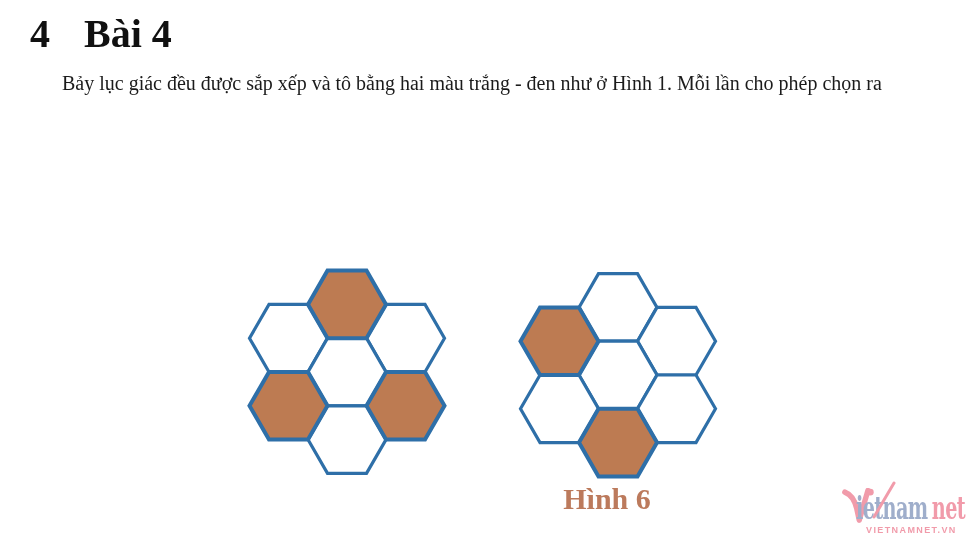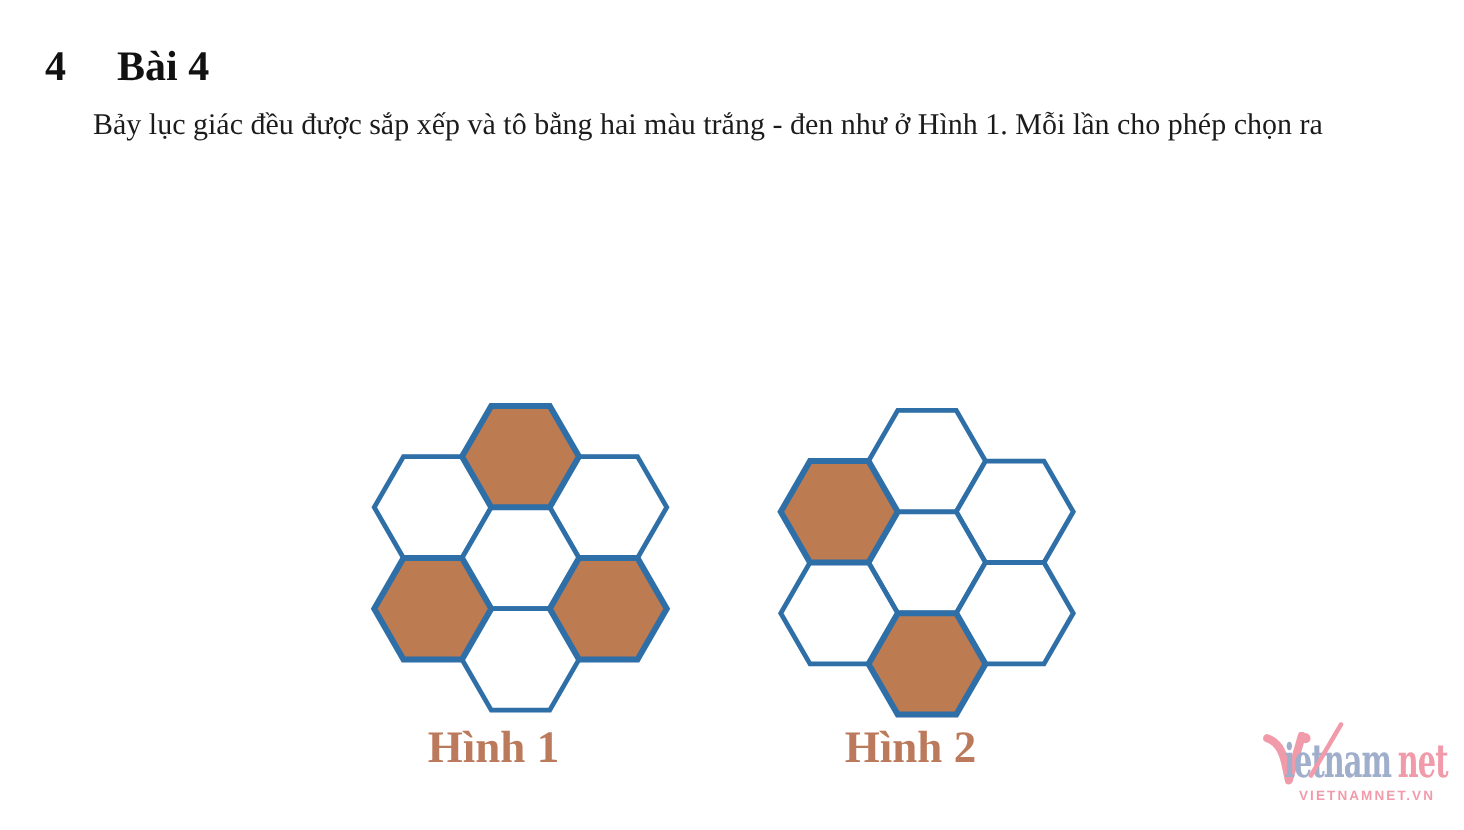--- a/index.html
+++ b/index.html
@@ -6,22 +6,22 @@
   .page{
     position:relative;
     width:976px;height:553px;
     background:#ffffff;
     overflow:hidden;
     font-family:"Liberation Serif", serif;
     color:var(--text-color,#1b1b1b);
   }
   
   .heading{
-    position:absolute;left:30px;top:29px;
-    font-size:28px;font-weight:bold;color:#111;
+    position:absolute;left:30px;top:10px;
+    font-size:40px;font-weight:bold;color:#111;
     white-space:nowrap;
   }
   .heading .sec-num{margin-right:34px;}
   
   .problem{
     position:absolute;left:30px;top:63px;width:916px;margin-left:32px;
   }
   .para-line{
     height:40px;line-height:40px;
     font-size:20px;
@@ -94,22 +94,21 @@
   <svg class="hexfig hexfig-2" viewBox="-103 -106 206 212">
       <polygon points="39.0,-67.6 19.5,-33.8 -19.5,-33.8 -39.0,-67.6 -19.5,-101.4 19.5,-101.4" fill="#ffffff" stroke="#2e6fa8" stroke-width="3.2"></polygon>
       <polygon points="97.5,-33.8 78.0,0.0 39.0,0.0 19.5,-33.8 39.0,-67.6 78.0,-67.6" fill="#ffffff" stroke="#2e6fa8" stroke-width="3.2"></polygon>
       <polygon points="39.0,0.0 19.5,33.8 -19.5,33.8 -39.0,0.0 -19.5,-33.8 19.5,-33.8" fill="#ffffff" stroke="#2e6fa8" stroke-width="3.2"></polygon>
       <polygon points="-19.5,33.8 -39.0,67.6 -78.0,67.6 -97.5,33.8 -78.0,0.0 -39.0,0.0" fill="#ffffff" stroke="#2e6fa8" stroke-width="3.2"></polygon>
       <polygon points="97.5,33.8 78.0,67.6 39.0,67.6 19.5,33.8 39.0,0.0 78.0,0.0" fill="#ffffff" stroke="#2e6fa8" stroke-width="3.2"></polygon>
       <polygon points="-19.5,-33.8 -39.0,0.0 -78.0,0.0 -97.5,-33.8 -78.0,-67.6 -39.0,-67.6" fill="#bd7b52" stroke="#2e6fa8" stroke-width="4"></polygon>
       <polygon points="39.0,67.6 19.5,101.4 -19.5,101.4 -39.0,67.6 -19.5,33.8 19.5,33.8" fill="#bd7b52" stroke="#2e6fa8" stroke-width="4"></polygon>
     </svg>
 
-  <div class="fig-label fig-label-1">Hình 1</div>
-  <div class="fig-label fig-label-2">Hình 2</div>
+  <div class="fig-label fig-label-2">Hình 6</div>
 
   <div class="watermark">
     <svg class="wm-v" viewBox="0 0 38 46">
       <path d="M3 5 C 11 8, 15 14, 17.5 25 L 20.5 39 L 31 3"></path>
       <circle cx="34" cy="5" r="4"></circle>
     </svg>
     <div class="wm-text">
       <span class="wm-prefix">ietnam</span><span class="wm-suffix">net</span>
     </div>
     <svg class="wm-slash" viewBox="0 0 26 38">

